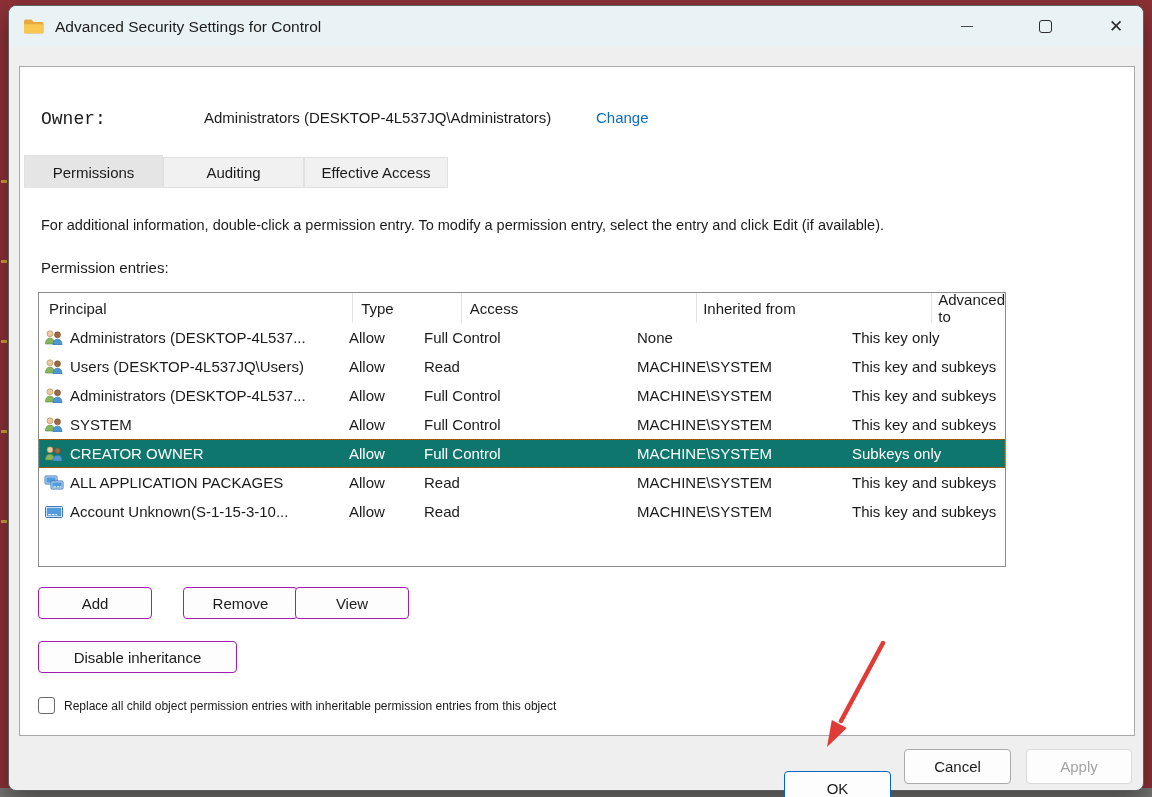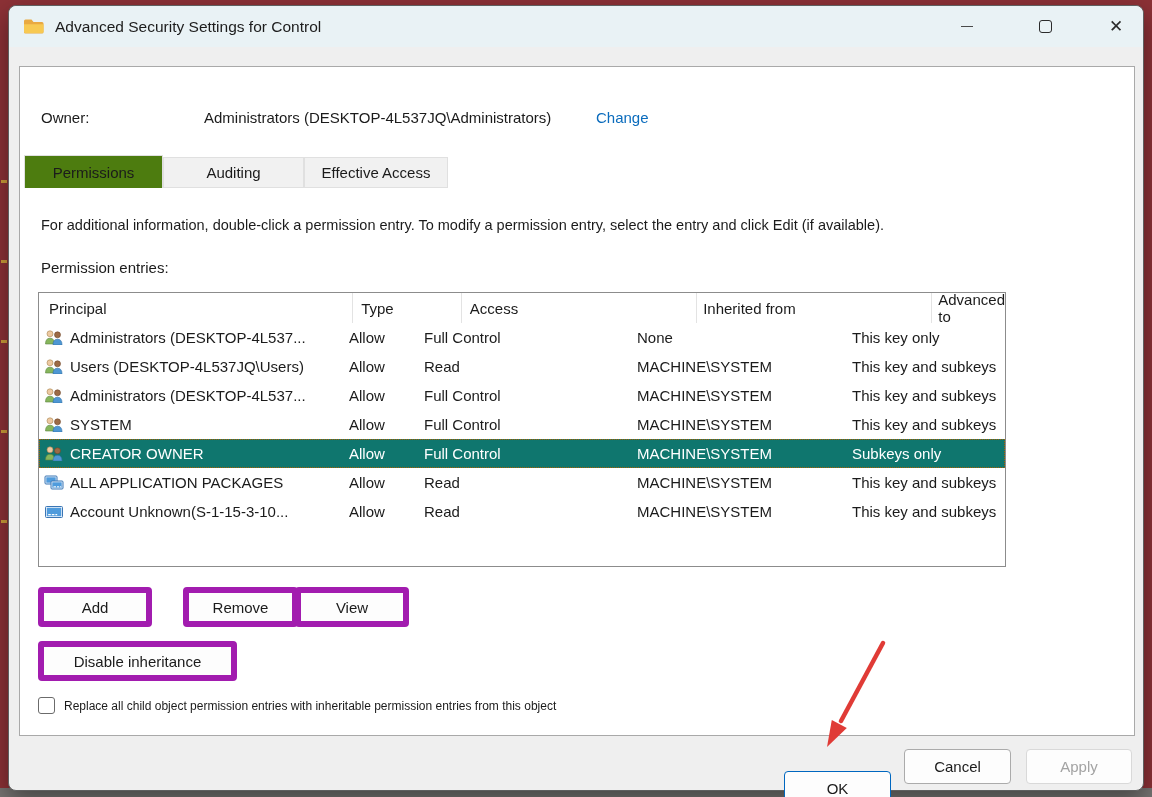--- a/index.html
+++ b/index.html
@@ -21,31 +21,31 @@
   .winctl { position:absolute; top:0; width:46px; height:41px; display:flex; align-items:center; justify-content:center; cursor:default; }
   .winctl.minimize { left:935px; }
   .winctl.maximize { left:1013px; }
   .winctl.close    { left:1084px; font-size:17px; color:#2b2b2b; }
   .glyph-min { width:12px; height:1.5px; background:#4a4a4a; }
   .glyph-max { width:13px; height:13px; border:1.5px solid #2b2b2b; border-radius:3px; }
 
   .panel { position:absolute; left:10px; top:60px; width:1116px; height:670px;
            background:#ffffff; border:1px solid #a9a9a9; }
 
-  .owner-label { position:absolute; left:21px; top:42px; font-size:15px; }
+  .owner-label { position:absolute; left:21px; top:42px; font-size:18px;font-family:Liberation Mono, monospace; }
   .owner-value { position:absolute; left:184px; top:42px; font-size:15px; }
   .change-link { position:absolute; left:576px; top:42px; font-size:15px; color:#0b6cbd; cursor:pointer; }
 
   .tabs { position:absolute; left:4px; top:88px; display:flex; align-items:flex-end; height:33px; }
   .tab { height:31px; display:flex; align-items:center; justify-content:center;
          font-size:15px; background:#f1f1f1; border:1px solid #e0e0e0; cursor:pointer; }
   .tab.t0 { width:139px; }
   .tab.t1 { width:141px; }
   .tab.t2 { width:144px; }
-  .tab.active { background:#4d7c0f; border-bottom:none; height:33px; }
+  .tab.active { background:#e5e5e5; border-bottom:none; height:33px; }
 
   .info-text { position:absolute; left:21px; top:150px; font-size:14.5px; white-space:nowrap; }
   .entries-label { position:absolute; left:21px; top:192px; font-size:15px; }
 
   .ptable { position:absolute; left:18px; top:225px; width:968px; height:275px;
             border:1px solid #8c8c8c; background:#fff; overflow:hidden; }
   .thead { display:flex; height:30px; align-items:center; font-size:15px; }
   .hcell { height:100%; display:flex; align-items:center; }
   .trow { display:flex; height:29px; align-items:center; font-size:15px;
           border:1px solid transparent; cursor:default; }
@@ -53,21 +53,21 @@
   .c-principal { width:301px; }
   .c-type      { width:75px;  padding-left:8px; }
   .c-access    { width:215px; padding-left:8px; }
   .c-inherited { width:215px; padding-left:6px; }
   .c-applies   { flex:1;      padding-left:6px; }
   .thead .c-principal { padding-left:10px; }
   .thead .hcell:not(.c-principal) { border-left:1px solid #e3e3e3;margin-left:40px; }
   .ricon { width:22px; height:15px; margin-left:4px; margin-right:4px; flex:0 0 auto; display:flex; align-items:center; }
   .trow.selected { background:#0f766e; color:#ffffff; border:1px dotted #a55f00; }
 
-  .btn { position:absolute; height:40px; background:#fdfdfd; border:6px solid #a21caf;
+  .btn { position:absolute; height:32px; background:#fdfdfd; border:1px solid #a21caf;
          border-radius:4px; font-size:15px; font-family:"Liberation Sans", sans-serif;
          color:#1b1b1b; cursor:pointer; }
   .btn-add    { left:18px;  top:520px; width:114px; }
   .btn-remove { left:163px; top:520px; width:115px; }
   .btn-view   { left:275px; top:520px; width:114px; }
   .btn-disinh { left:18px;  top:574px; width:199px; }
 
   .chk-row { position:absolute; left:18px; top:630px; display:flex; align-items:center; }
   .chk { width:17px; height:17px; background:#fff; border:1px solid #6b6b6b; border-radius:3px; cursor:pointer; }
   .chk-label { margin-left:9px; font-size:12px; white-space:nowrap; }

